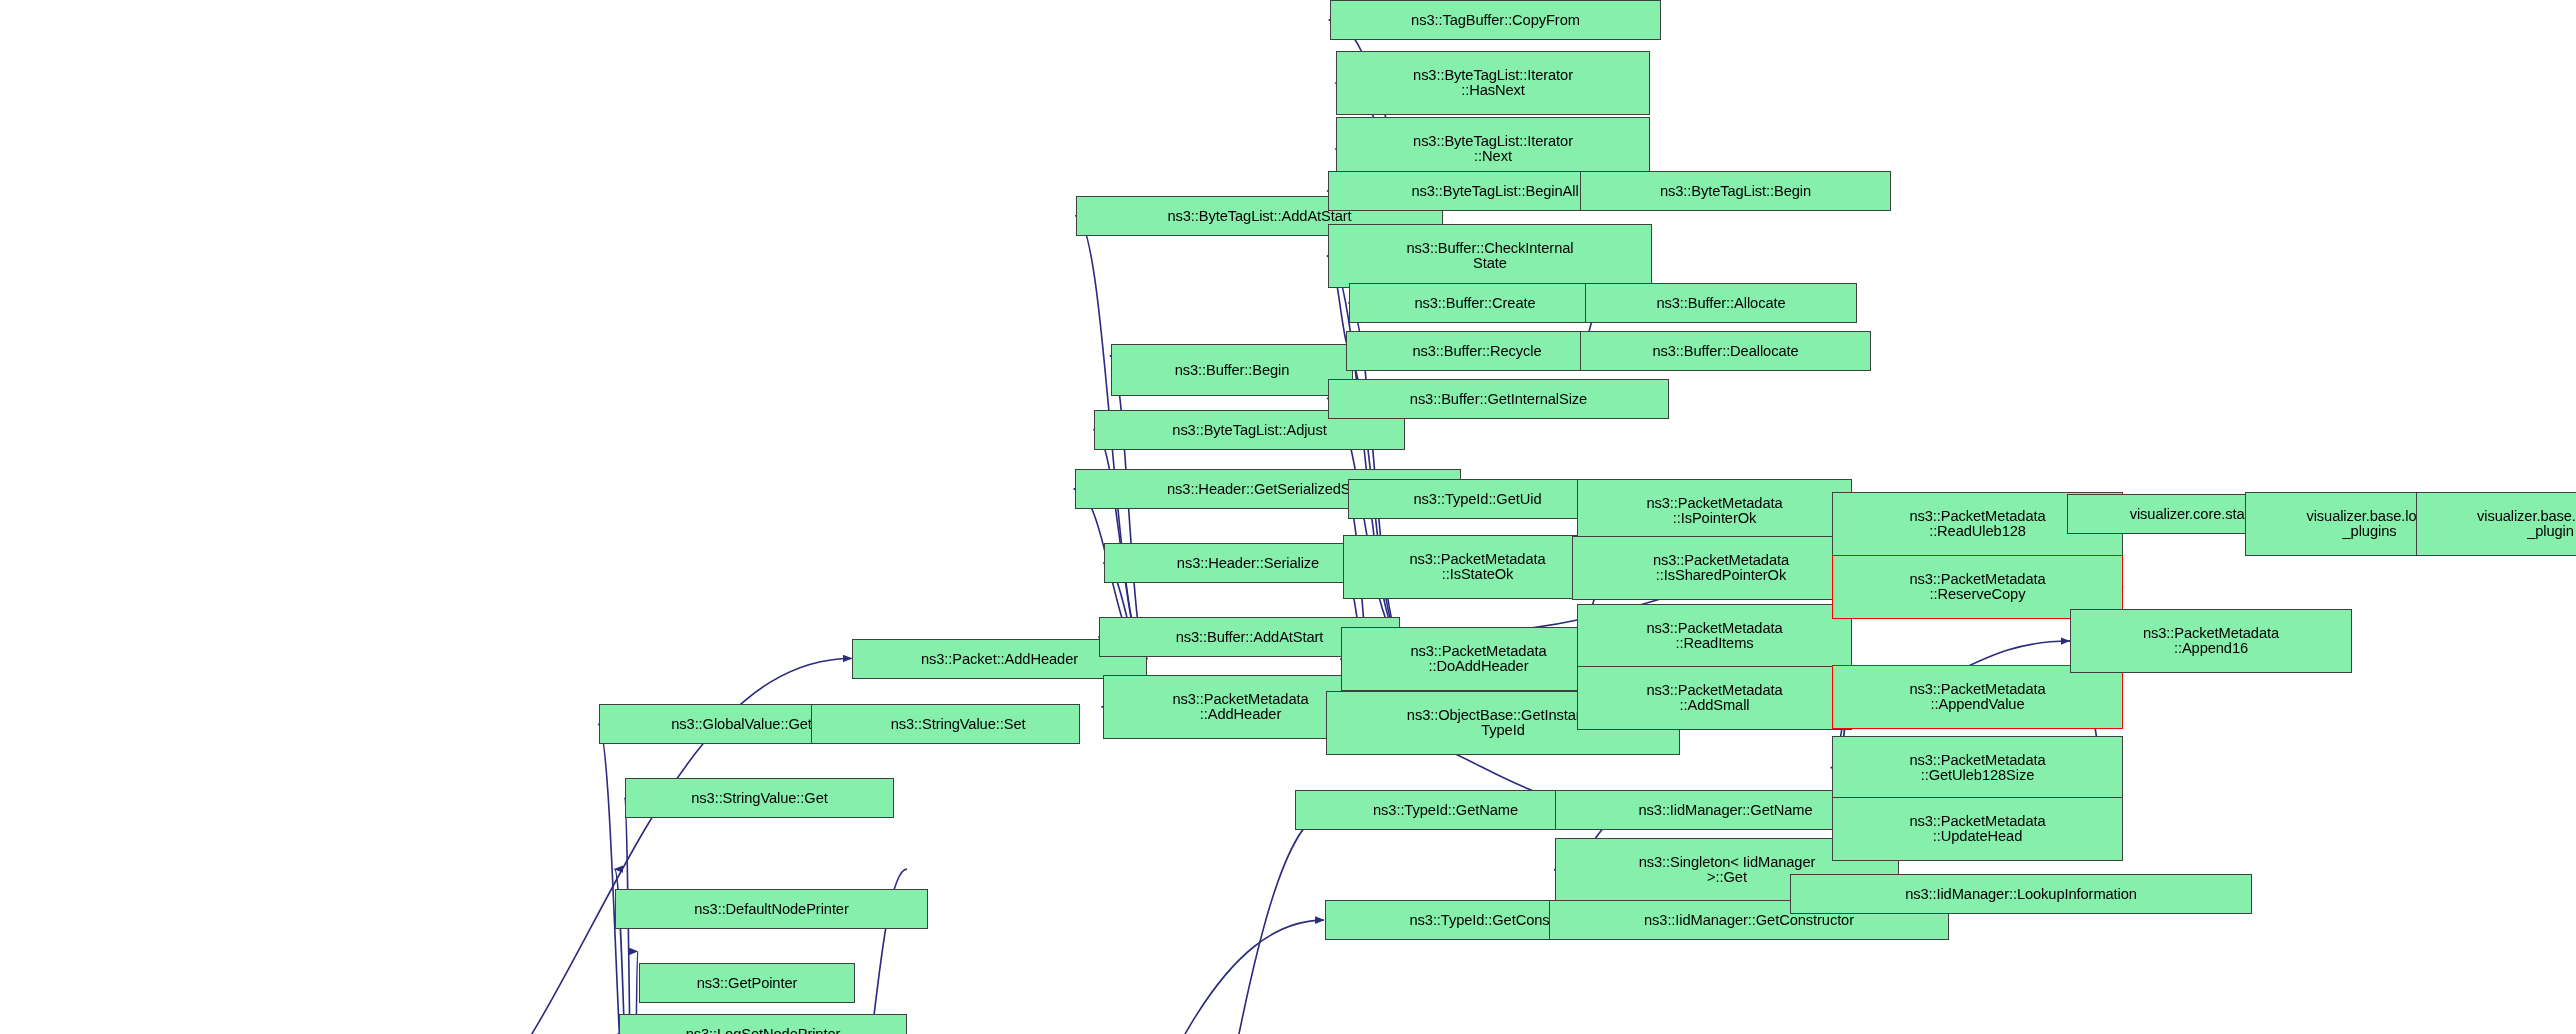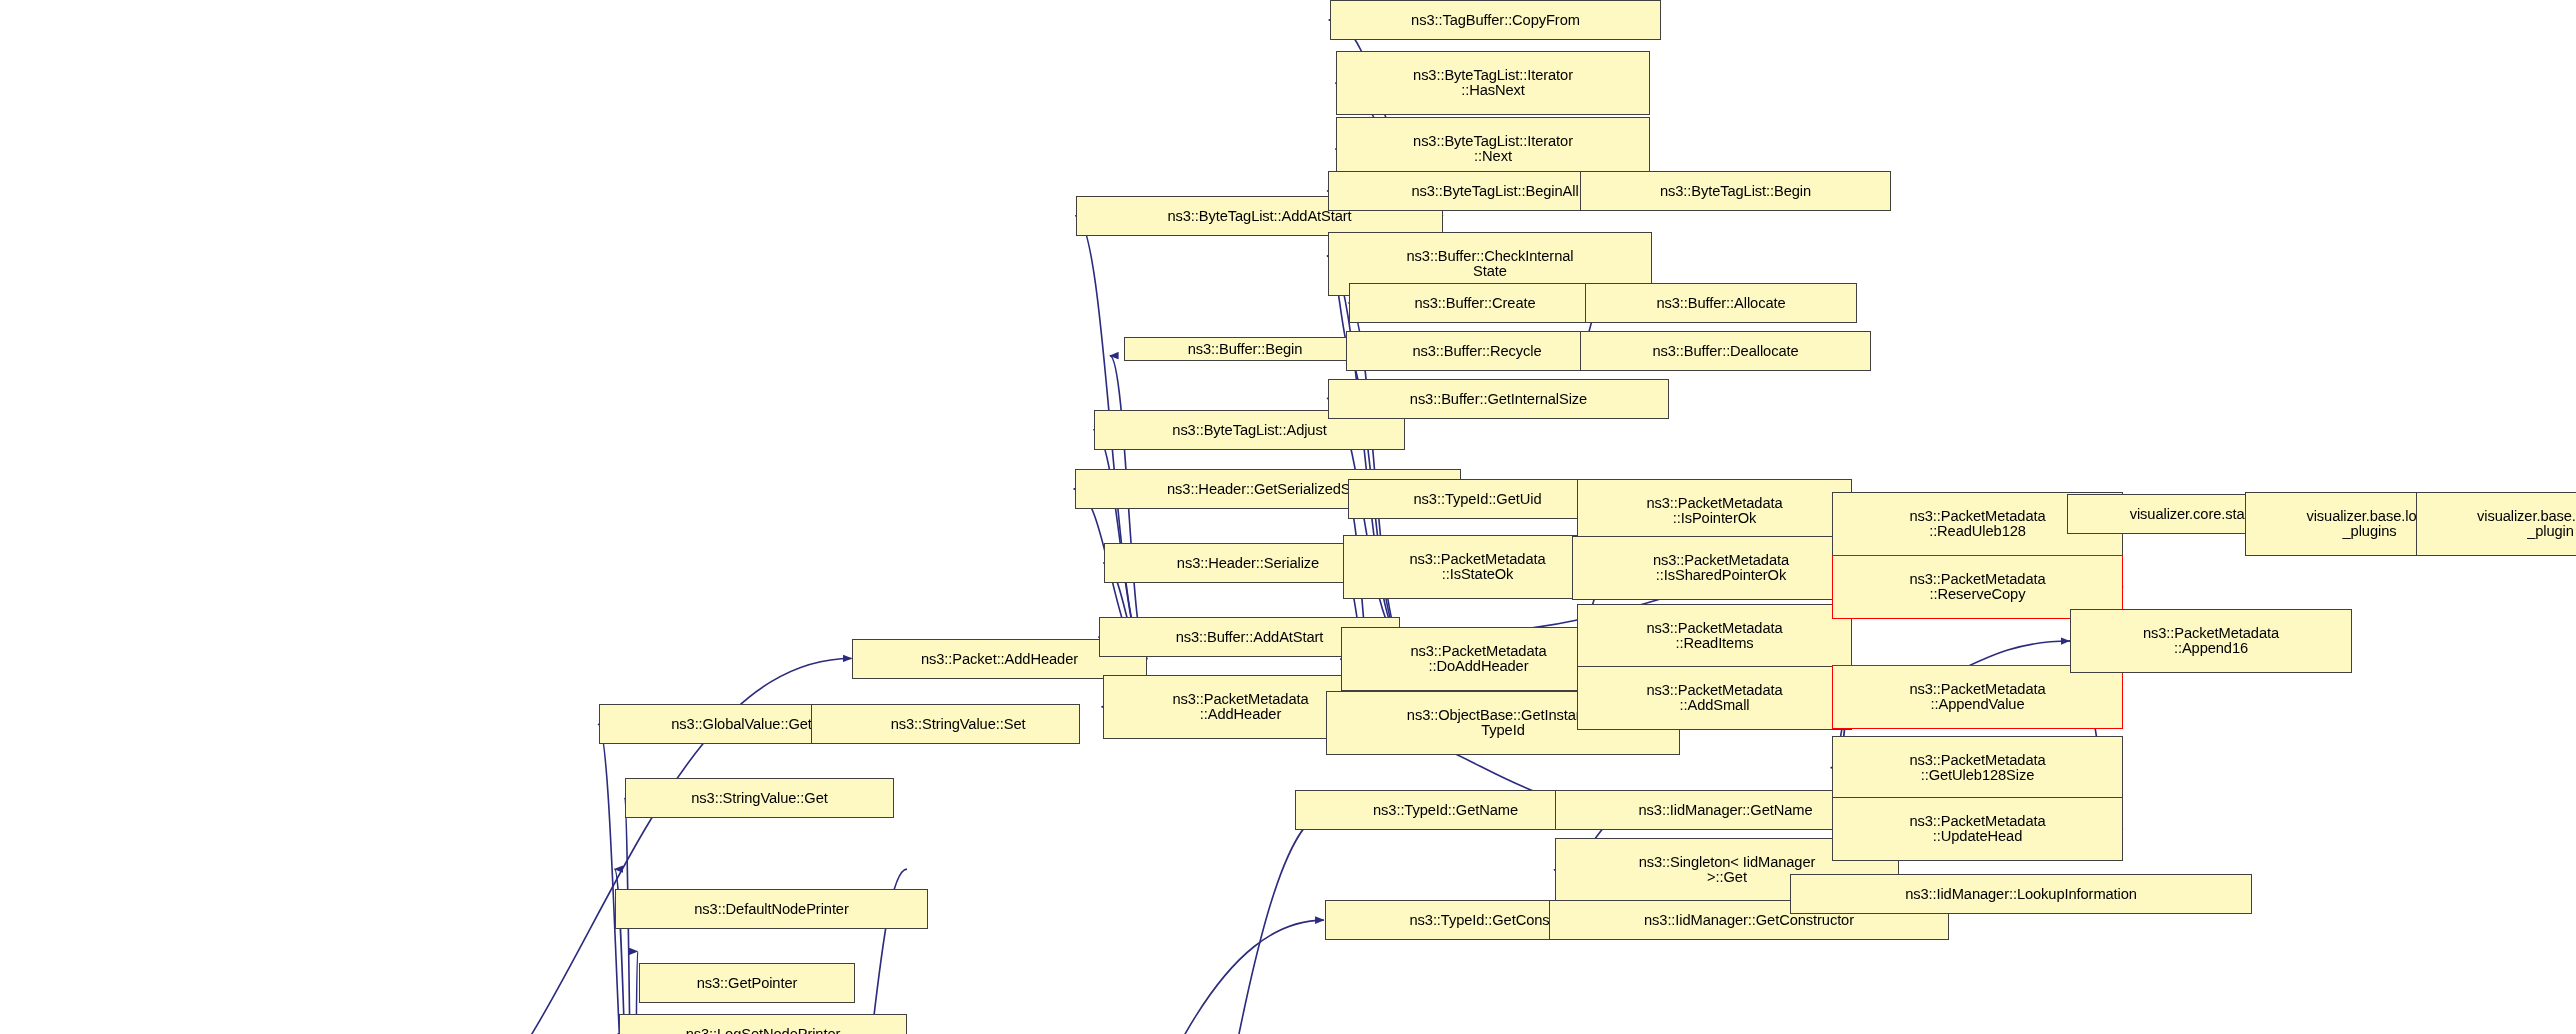--- a/index.html
+++ b/index.html
@@ -22,21 +22,21 @@
     height: 1035px;
     pointer-events: none;
   }
   .node {
     position: absolute;
     box-sizing: border-box;
     display: flex;
     align-items: center;
     justify-content: center;
     text-align: center;
-    background: #fef9c3;
+    background: #86efac;
     border: 1px solid #404040;
     color: #000000;
     font-size: 14.7px;
     line-height: 15px;
     letter-spacing: -0.1px;
     white-space: pre-line;
     padding: 0 2.9px;
     z-index: 5;
   }
   .node.red {
@@ -137,34 +137,34 @@
   </svg>
   <div id="node-layer">
       <div class="node" style="left: 599px; top: 704px; width: 321px; height: 40px;">ns3::GlobalValue::GetValue</div>
       <div class="node" style="left: 625px; top: 778px; width: 269px; height: 40px;">ns3::StringValue::Get</div>
       <div class="node" style="left: 615px; top: 889px; width: 313px; height: 40px;">ns3::DefaultNodePrinter</div>
       <div class="node" style="left: 639px; top: 931px; width: 216px; height: 40px; margin-top: 32px;">ns3::GetPointer</div>
       <div class="node" style="left: 619px; top: 1014px; width: 288px; height: 40px;">ns3::LogSetNodePrinter</div>
       <div class="node" style="left: 852px; top: 639px; width: 295px; height: 40px;">ns3::Packet::AddHeader</div>
       <div class="node" style="left: 811px; top: 704px; width: 269px; height: 40px; padding-left: 28px;">ns3::StringValue::Set</div>
       <div class="node" style="left: 1076px; top: 196px; width: 367px; height: 40px;">ns3::ByteTagList::AddAtStart</div>
-      <div class="node" style="left: 1111px; top: 337px; width: 242px; height: 24px; margin-left: 13px;">ns3::Buffer::Begin</div>
+      <div class="node" style="left: 1111px; top: 344px; width: 242px; height: 52px;">ns3::Buffer::Begin</div>
       <div class="node" style="left: 1094px; top: 410px; width: 311px; height: 40px;">ns3::ByteTagList::Adjust</div>
       <div class="node" style="left: 1075px; top: 469px; width: 386px; height: 40px;">ns3::Header::GetSerializedSize</div>
       <div class="node" style="left: 1104px; top: 543px; width: 288px; height: 40px;">ns3::Header::Serialize</div>
       <div class="node" style="left: 1099px; top: 617px; width: 301px; height: 40px;">ns3::Buffer::AddAtStart</div>
       <div class="node" style="left: 1103px; top: 675px; width: 275px; height: 64px;">ns3::PacketMetadata
 ::AddHeader</div>
       <div class="node" style="left: 1330px; top: 0px; width: 331px; height: 40px;">ns3::TagBuffer::CopyFrom</div>
       <div class="node" style="left: 1336px; top: 51px; width: 314px; height: 64px;">ns3::ByteTagList::Iterator
 ::HasNext</div>
       <div class="node" style="left: 1336px; top: 117px; width: 314px; height: 64px;">ns3::ByteTagList::Iterator
 ::Next</div>
       <div class="node" style="left: 1328px; top: 171px; width: 334px; height: 40px;">ns3::ByteTagList::BeginAll</div>
-      <div class="node" style="left: 1328px; top: 224px; width: 324px; height: 64px; margin-top: 8px;">ns3::Buffer::CheckInternal
+      <div class="node" style="left: 1328px; top: 224px; width: 324px; height: 64px;">ns3::Buffer::CheckInternal
 State</div>
       <div class="node" style="left: 1349px; top: 283px; width: 252px; height: 40px;">ns3::Buffer::Create</div>
       <div class="node" style="left: 1346px; top: 331px; width: 262px; height: 40px;">ns3::Buffer::Recycle</div>
       <div class="node" style="left: 1328px; top: 379px; width: 341px; height: 40px;">ns3::Buffer::GetInternalSize</div>
       <div class="node" style="left: 1348px; top: 479px; width: 259px; height: 40px;">ns3::TypeId::GetUid</div>
       <div class="node" style="left: 1343px; top: 535px; width: 269px; height: 64px;">ns3::PacketMetadata
 ::IsStateOk</div>
       <div class="node" style="left: 1341px; top: 627px; width: 275px; height: 64px;">ns3::PacketMetadata
 ::DoAddHeader</div>
       <div class="node" style="left: 1326px; top: 691px; width: 354px; height: 64px;">ns3::ObjectBase::GetInstance

